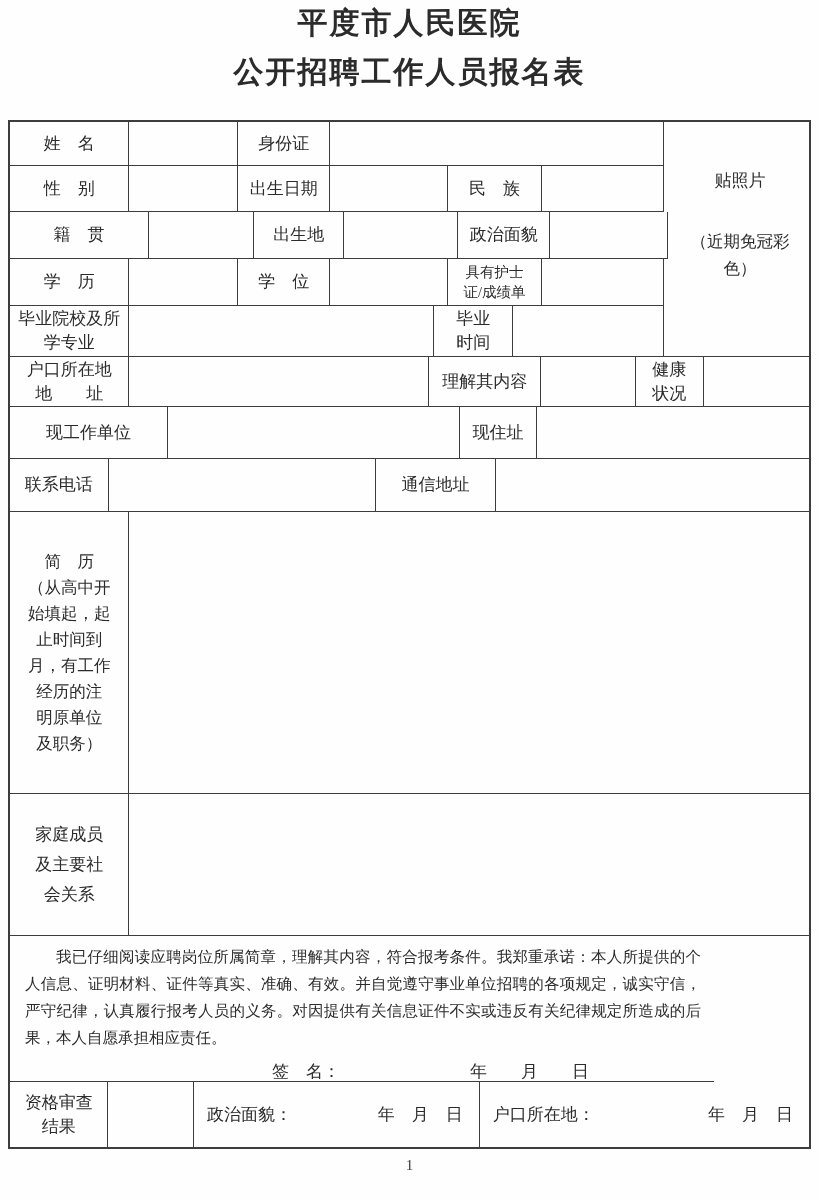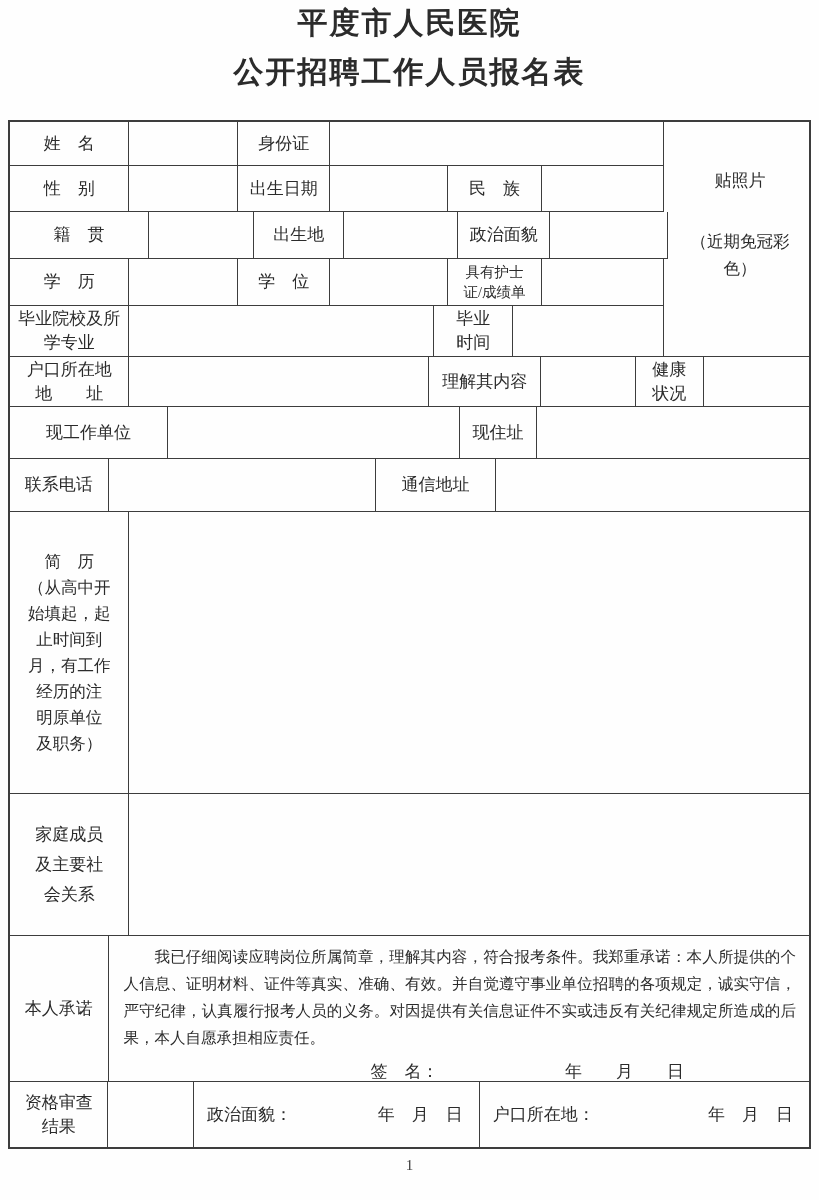--- a/index.html
+++ b/index.html
@@ -207,21 +207,20 @@
     </div>
 
     <div class="row">
       <div class="c" style="width:120px;height:142px;line-height:30px">家庭成员
 及主要社
 会关系</div>
       <div class="c last" style="width:683px;height:142px"></div>
     </div>
 
     <div class="row">
-      <div class="c" style="width:99px;height:146px">本人承诺</div>
       <div class="c last commit-cell" style="width:704px;height:146px">
         <div class="commit-text">我已仔细阅读应聘岗位所属简章，理解其内容，符合报考条件。我郑重承诺：本人所提供的个人信息、证明材料、证件等真实、准确、有效。并自觉遵守事业单位招聘的各项规定，诚实守信，严守纪律，认真履行报考人员的义务。对因提供有关信息证件不实或违反有关纪律规定所造成的后果，本人自愿承担相应责任。</div>
         <div class="sign-row">
           <span>签　名：</span>
           <span>年　　月　　日</span>
         </div>
       </div>
     </div>
 
     <div class="row">

